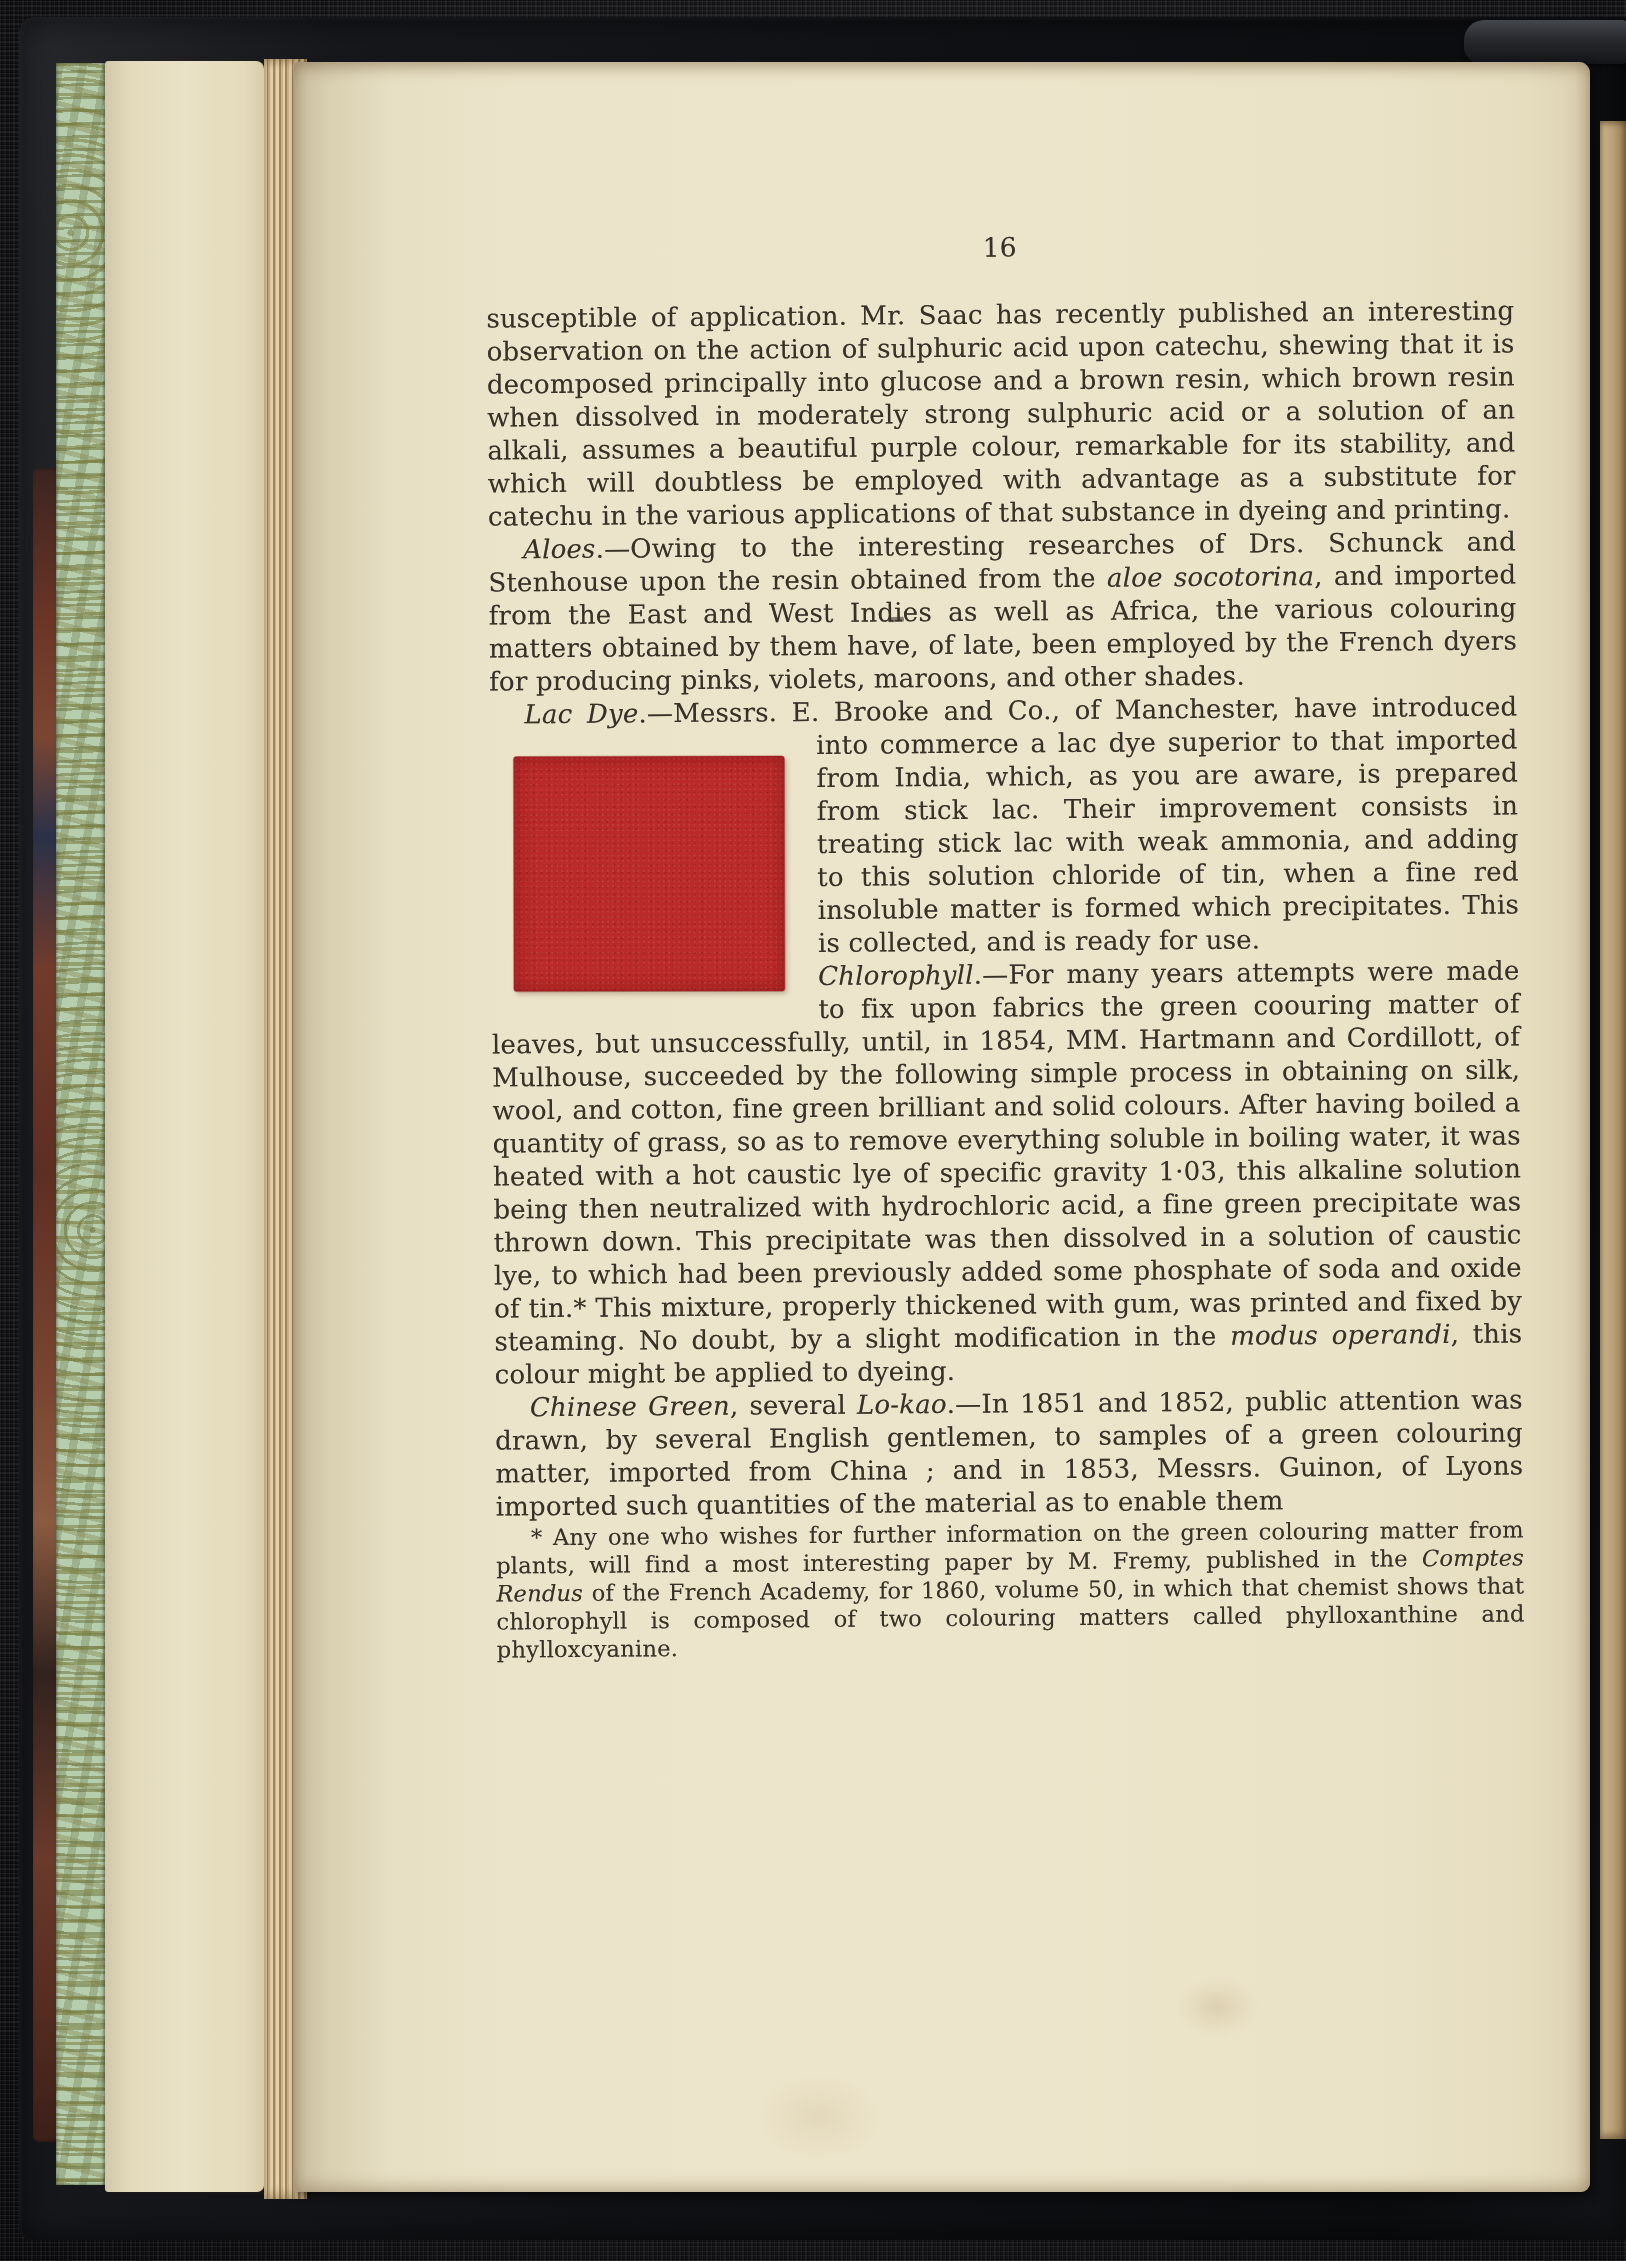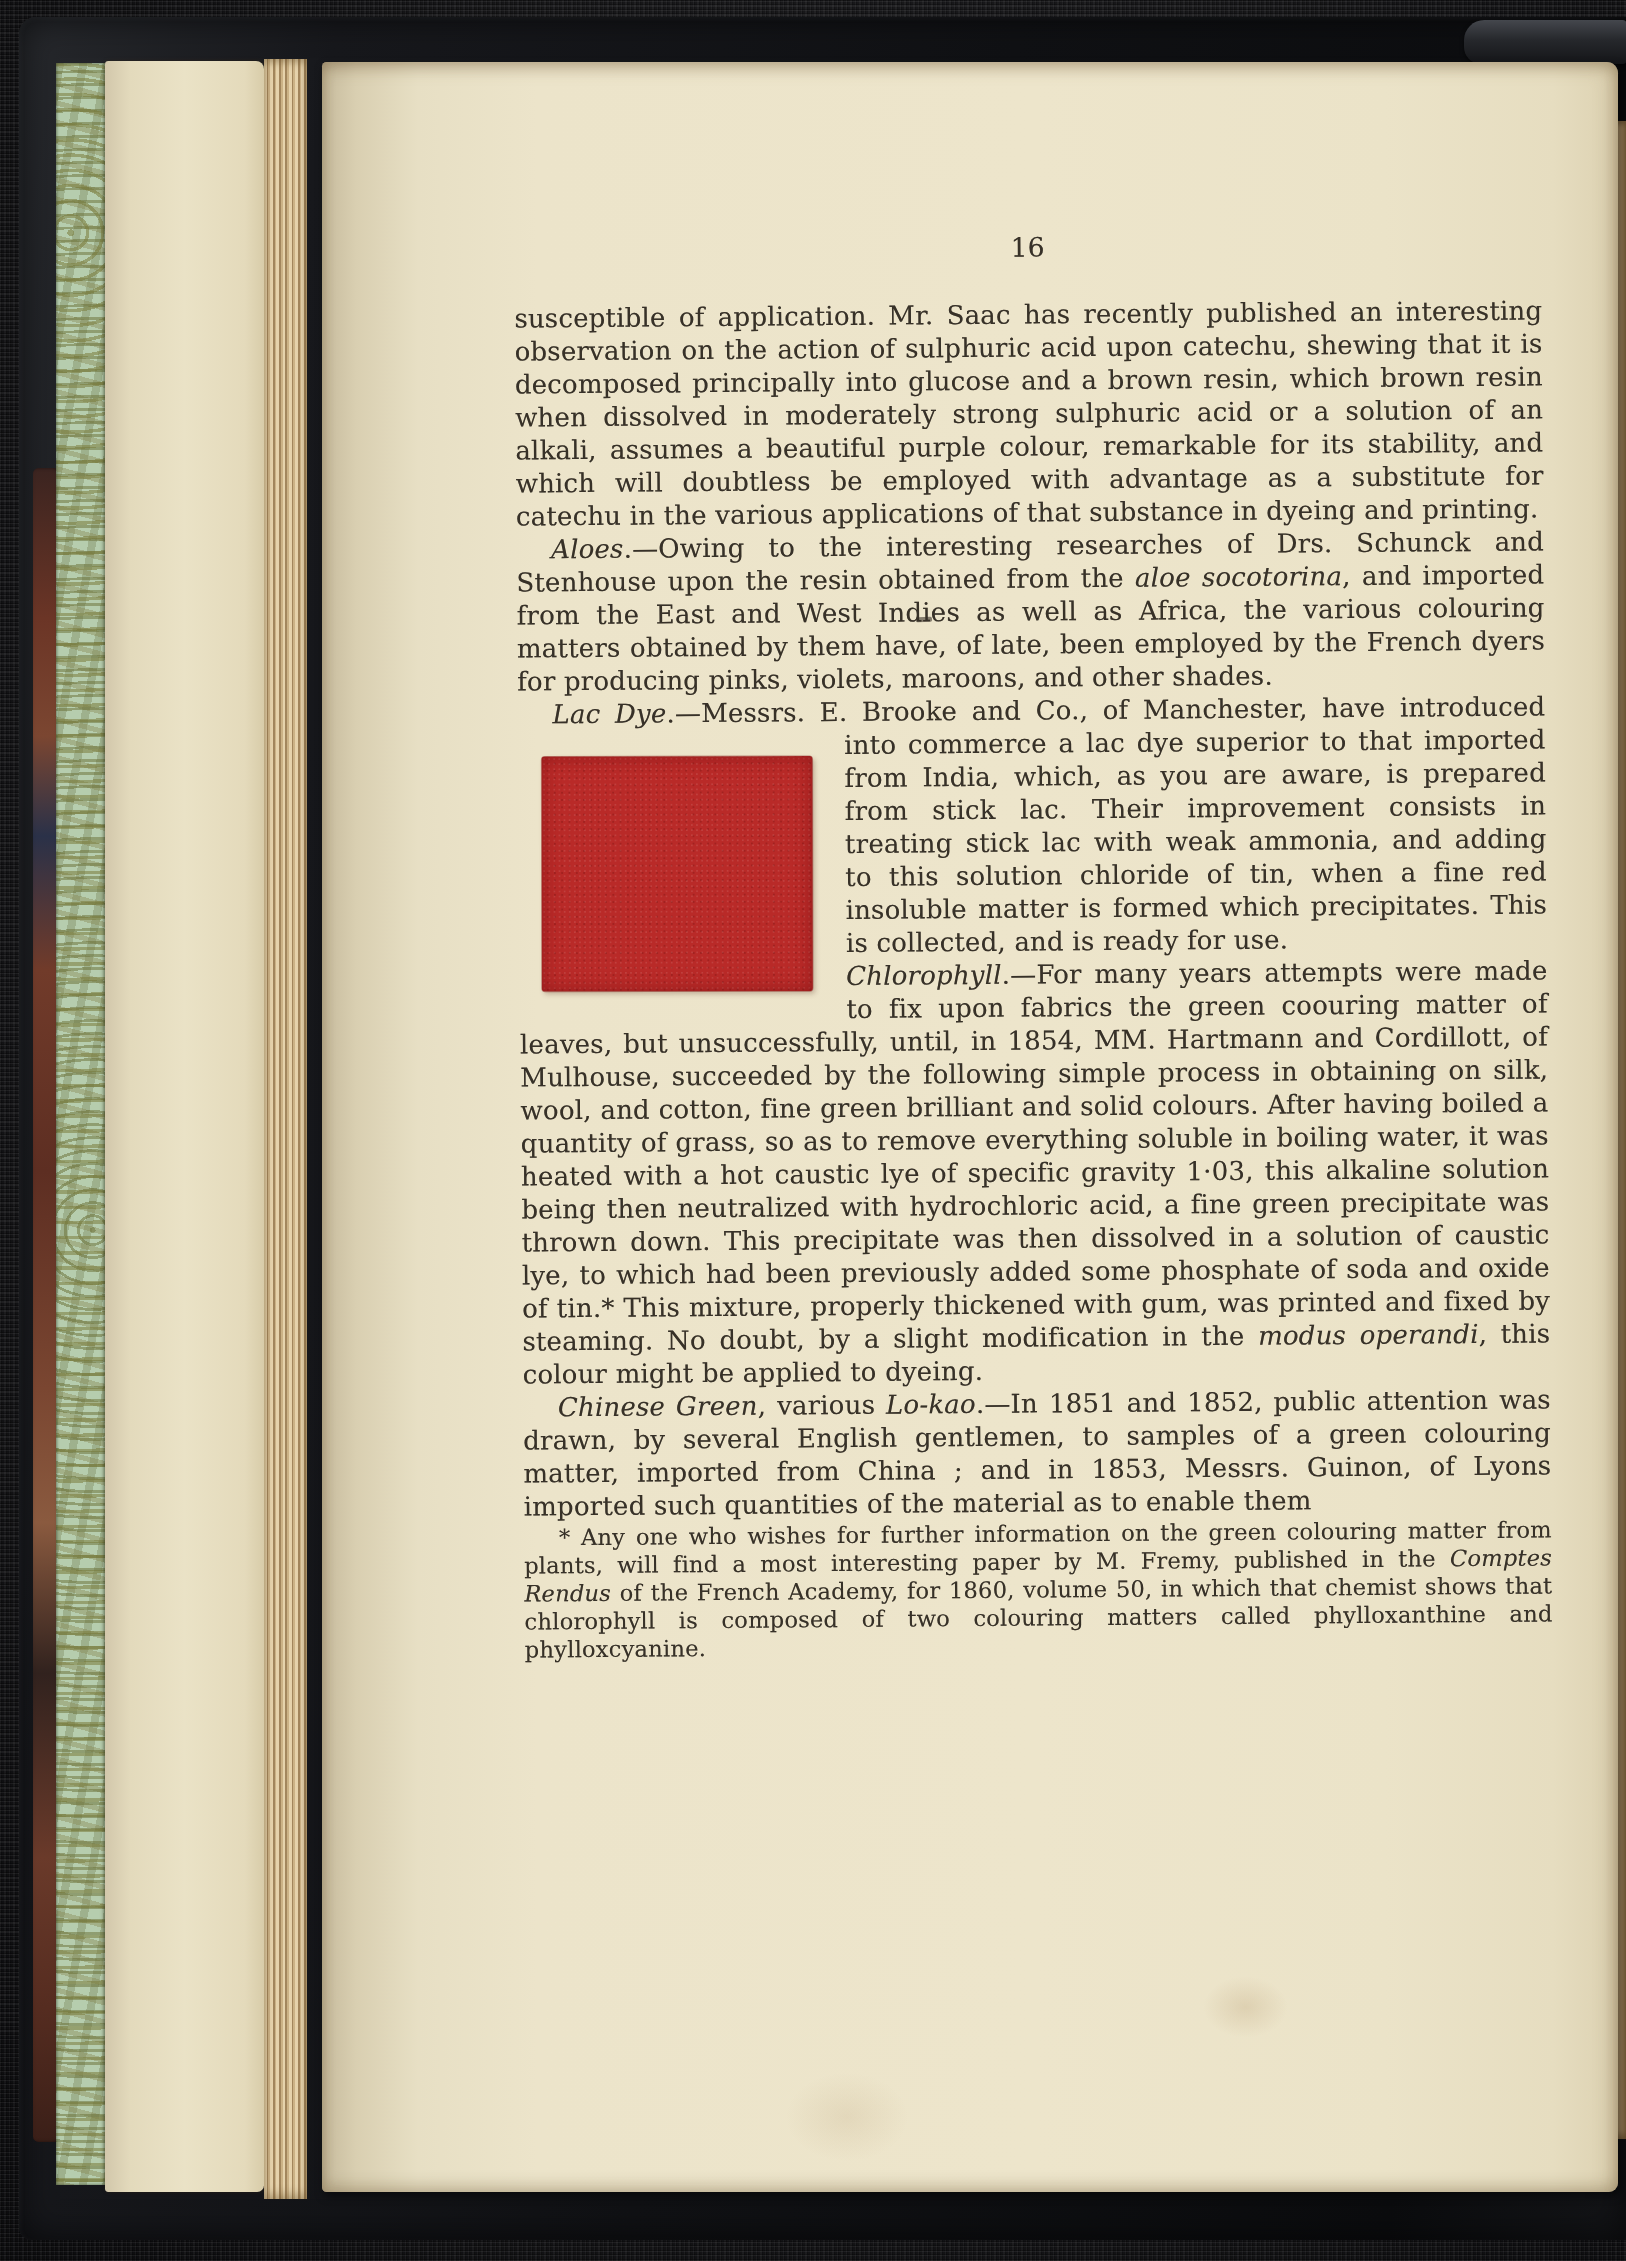--- a/index.html
+++ b/index.html
@@ -54,21 +54,21 @@
       rgba(233,214,176,.85) 0 2.8px, rgba(122,88,48,.55) 2.8px 4.5px, rgba(200,173,128,.7) 4.5px 6.2px);
     box-shadow:inset 0 4.5px 6.8px rgba(90,65,30,.35), inset 0 -5.6px 8px rgba(90,65,30,.35);
   }
   .page-edge-right{
     position:absolute;left:1600px;top:121px;width:26px;height:2018px;
     background:linear-gradient(90deg,#cdb68c 0%,#b89d73 55%,#8f7550 100%);
     box-shadow:inset 0 3.4px 5.6px rgba(60,40,15,.4), inset 0 -4.5px 6.8px rgba(60,40,15,.4);
   }
   
   .page{
-    position:absolute;left:322px;top:62px;width:1296px;height:2130px;
+    position:absolute;left:294px;top:62px;width:1296px;height:2130px;
     border-radius:4.5px 11.3px 9px 4.5px;
     background:linear-gradient(90deg,
       #c6ba9c 0px,#d9cfb1 34px,#e7dfc4 96px,#ece4ca 215px,
       #ede5cb 55%,#ebe3c8 82%,#e6ddc0 95%,#dcd1b1 100%);
     box-shadow:
       inset 0 5.6px 11.3px rgba(95,72,38,.25),
       inset 0 -8px 13.6px rgba(95,72,38,.22),
       inset -9px 6.8px 17px rgba(120,95,55,.18),
       2.8px 4px 9px rgba(0,0,0,.5);
   }
@@ -140,21 +140,21 @@
       <div class="page-num">16</div>
 
       <p class="p-catechu"><span>susceptible of application.  Mr. Saac has recently published an interesting observation on the action of sulphuric acid upon catechu, shewing that it is decomposed principally into glucose and a brown resin, which brown resin when dissolved in moderately strong sulphuric acid or a solution of an alkali, assumes a beautiful purple colour, remarkable for its stability, and which will doubtless be employed with advantage as a substitute for catechu in the various applications of that substance in dyeing and printing.</span></p>
 
       <p class="p-aloes"><span class="it">Aloes</span><span>.—Owing to the interesting researches of Drs. Schunck and Stenhouse upon the resin obtained from the </span><span class="it">aloe socotorina</span><span>, and imported from the East and West Indies as well as Africa, the various colouring matters obtained by them have, of late, been employed by the French dyers for producing pinks, violets, maroons, and other shades.</span></p>
 
       <p class="p-lacdye"><span class="it">Lac Dye</span><span>.—Messrs. E. Brooke and Co., of Manchester, have </span><span class="swatch"></span><span>introduced into commerce a lac dye superior to that imported from India, which, as you are aware, is prepared from stick lac.  Their improvement consists in treating stick lac with weak ammonia, and adding to this solution chloride of tin, when a fine red insoluble matter is formed which precipitates.  This is collected, and is ready for use.</span></p>
 
       <p class="p-chloro"><span class="it">Chlorophyll</span><span>.—For many years attempts were made to fix upon fabrics the green coouring matter of leaves, but unsuccessfully, until, in 1854, MM. Hartmann and Cordillott, of Mulhouse, succeeded by the following simple process in obtaining on silk, wool, and cotton, fine green brilliant and solid colours.  After having boiled a quantity of grass, so as to remove everything soluble in boiling water, it was heated with a hot caustic lye of specific gravity 1·03, this alkaline solution being then neutralized with hydrochloric acid, a fine green precipitate was thrown down.  This precipitate was then dissolved in a solution of caustic lye, to which had been previously added some phosphate of soda and oxide of tin.*  This mixture, properly thickened with gum, was printed and fixed by steaming.  No doubt, by a slight modification in the </span><span class="it">modus operandi</span><span>, this colour might be applied to dyeing.</span></p>
 
-      <p class="p-chinese"><span class="it">Chinese Green</span><span>, various </span><span class="it">Lo-kao</span><span>.—In 1851 and 1852, public attention was drawn, by several English gentlemen, to samples of a green colouring matter, imported from China ; and in 1853, Messrs. Guinon, of Lyons imported such quantities of the material as to enable them</span></p>
+      <p class="p-chinese"><span class="it">Chinese Green</span><span>, several </span><span class="it">Lo-kao</span><span>.—In 1851 and 1852, public attention was drawn, by several English gentlemen, to samples of a green colouring matter, imported from China ; and in 1853, Messrs. Guinon, of Lyons imported such quantities of the material as to enable them</span></p>
 
       <p class="footnote"><span>* Any one who wishes for further information on the green colouring matter from plants, will find a most interesting paper by M. Fremy, published in the </span><span class="it">Comptes Rendus</span><span> of the French Academy, for 1860, volume 50, in which that chemist shows that chlorophyll is composed of two colouring matters called phylloxanthine and phylloxcyanine.</span></p>
 
     </div>
   </div>
 
 </div>
 
 
 </body></html>

